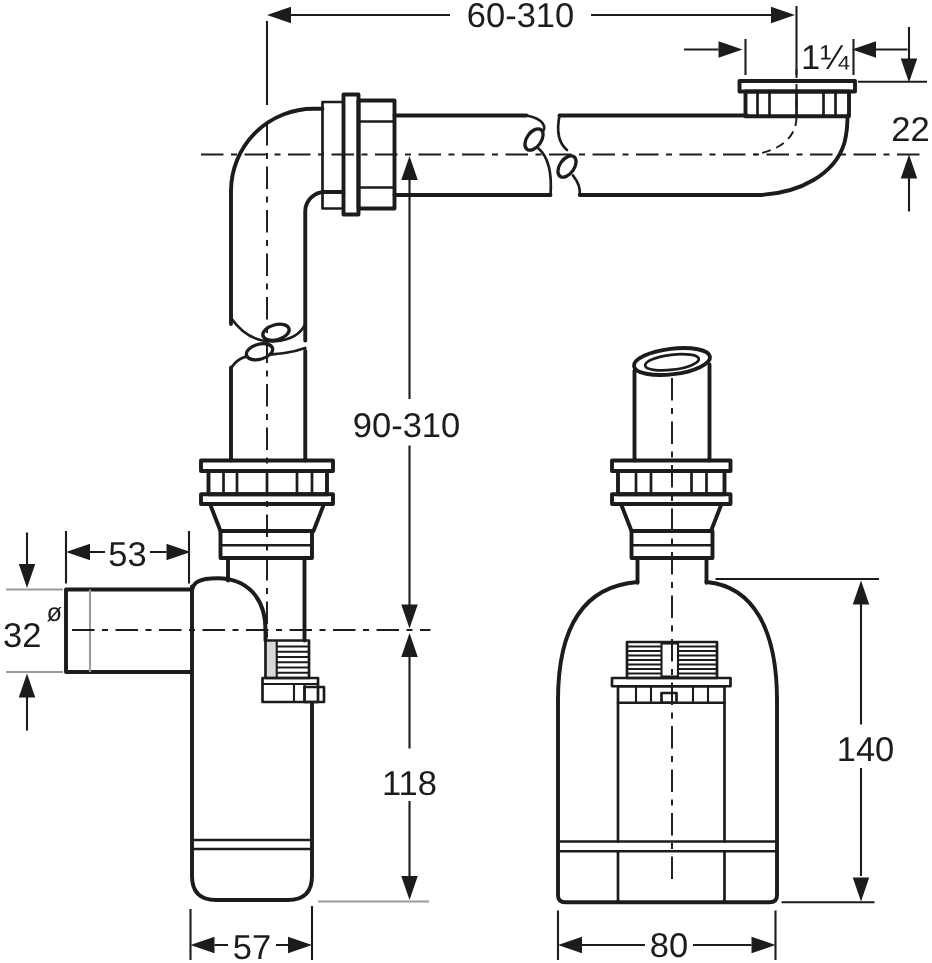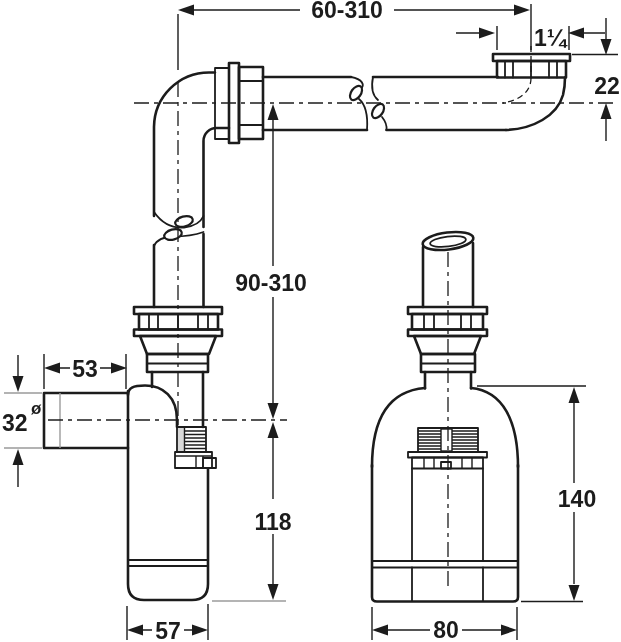--- a/index.html
+++ b/index.html
@@ -1,16 +1,16 @@
 <!DOCTYPE html>
 <html><head>
 <meta charset="utf-8">
 <style>
   html,body{margin:0;padding:0;background:#ffffff;}
-  .canvas{width:621px;height:642px;position:relative;background:#ffffff;overflow:hidden;font-weight:bold;}
+  .canvas{width:621px;height:642px;position:relative;background:#ffffff;overflow:hidden;}
   svg{display:block;}
   svg text{font-family:"Liberation Sans","DejaVu Sans",sans-serif;font-size:23px;fill:#1c1c1c;}
   svg text.sup{font-size:17px;}
   .o  {stroke:#1c1c1c;stroke-width:2.6;fill:none;stroke-linecap:round;stroke-linejoin:round;}
   .o2 {stroke:#1c1c1c;stroke-width:1.8;fill:none;stroke-linecap:round;stroke-linejoin:round;}
   .t  {stroke:#1c1c1c;stroke-width:1.4;fill:none;}
   .g  {stroke:#9b9b9b;stroke-width:1.4;fill:none;}
   .cl {stroke:#1c1c1c;stroke-width:1.3;fill:none;stroke-dasharray:15 5 4 5;}
   .cl2{stroke:#1c1c1c;stroke-width:1.3;fill:none;stroke-dasharray:6 4;}
   .ah {fill:#1c1c1c;stroke:none;}

